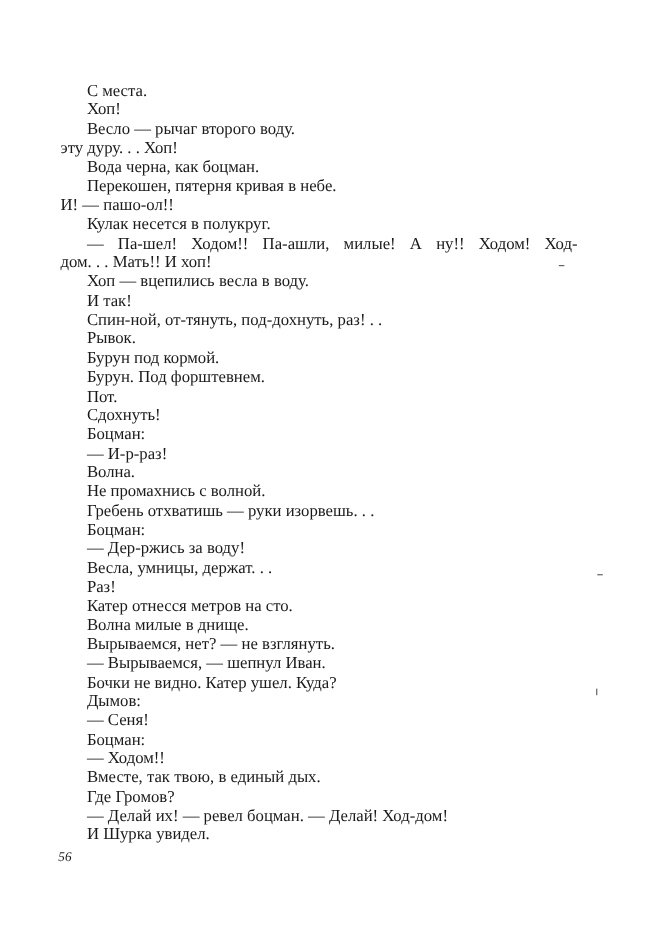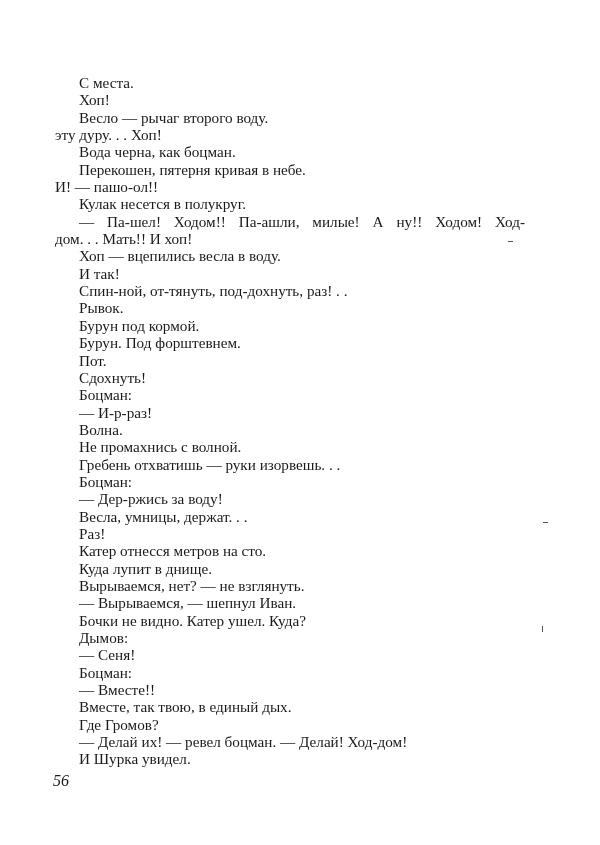--- a/index.html
+++ b/index.html
@@ -8,21 +8,21 @@
     position: absolute; left: 55px; top: 34px; width: 470px;
     font-family: "Liberation Serif", "DejaVu Serif", serif;
     font-size: 15.2px; line-height: 17.35px; color: #1a1a1a; margin-top: 40px;
   }
   .line { white-space: nowrap; }
   .ind { padding-left: 24px; }
   .just { text-align: justify; text-align-last: justify; white-space: normal; }
   .pagenum {
     position: absolute; left: 53px; top: 772px;
     font-family: "Liberation Serif", "DejaVu Serif", serif;
-    font-style: italic; font-size: 16px; color: #1a1a1a;
+    font-style: italic; font-size: 12px; color: #1a1a1a;
   }
   .artifact { position: absolute; background: #555; }
 </style>
 </head>
 <body>
 
 <div class="page">
   <div class="line ind">С места.</div>
   <div class="line ind">Хоп!</div>
   <div class="line ind">Весло — рычаг второго воду.</div>
@@ -44,28 +44,28 @@
   <div class="line ind">Боцман:</div>
   <div class="line ind">— И-р-раз!</div>
   <div class="line ind">Волна.</div>
   <div class="line ind">Не промахнись с волной.</div>
   <div class="line ind">Гребень отхватишь — руки изорвешь. . .</div>
   <div class="line ind">Боцман:</div>
   <div class="line ind">— Дер-ржись за воду!</div>
   <div class="line ind">Весла, умницы, держат. . .</div>
   <div class="line ind">Раз!</div>
   <div class="line ind">Катер отнесся метров на сто.</div>
-  <div class="line ind">Куда лупит в днище.</div>
+  <div class="line ind">Волна милые в днище.</div>
   <div class="line ind">Вырываемся, нет? — не взглянуть.</div>
   <div class="line ind">— Вырываемся, — шепнул Иван.</div>
   <div class="line ind">Бочки не видно. Катер ушел. Куда?</div>
   <div class="line ind">Дымов:</div>
   <div class="line ind">— Сеня!</div>
   <div class="line ind">Боцман:</div>
-  <div class="line ind">— Вместе!!</div>
+  <div class="line ind">— Ходом!!</div>
   <div class="line ind">Вместе, так твою, в единый дых.</div>
   <div class="line ind">Где Громов?</div>
   <div class="line ind">— Делай их! — ревел боцман. — Делай! Ход-дом!</div>
   <div class="line ind">И Шурка увидел.</div>
 </div>
 
 <div class="pagenum">56</div>
 
 <div class="artifact" style="left:508px;top:241px;width:5px;height:1px;"></div>
 <div class="artifact" style="left:543px;top:522px;width:5px;height:1px;"></div>

